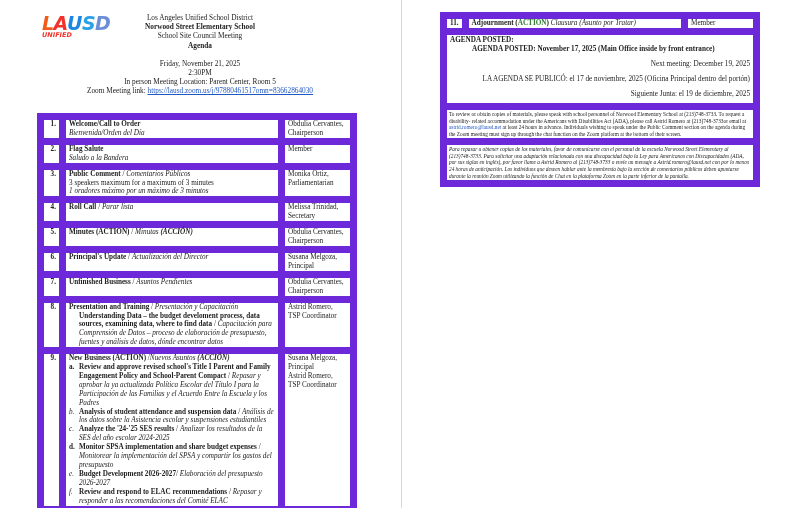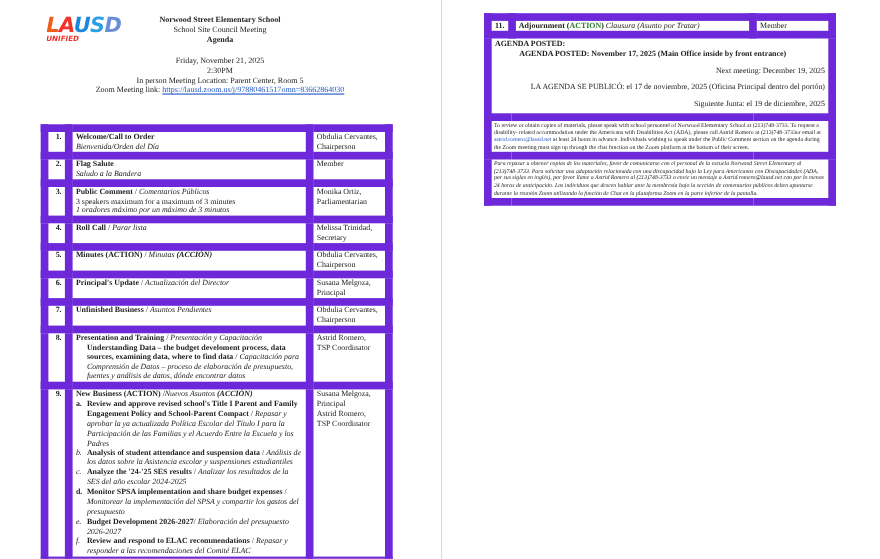--- a/index.html
+++ b/index.html
@@ -56,20 +56,21 @@
 <body>
 
 <div class="page page-left">
 
   <div class="logo">
     <div class="logo-main"><span class="l">L</span><span class="a">A</span><span class="u">U</span><span class="s">S</span><span class="d">D</span></div>
     <div class="logo-sub">UNIFIED</div>
   </div>
 
   <div class="header">
+    <div>Los Angeles Unified School District</div>
     <div class="b">Norwood Street Elementary School</div>
     <div>School Site Council Meeting</div>
     <div class="b">Agenda</div>
     <div class="gap"></div>
     <div>Friday, November 21, 2025</div>
     <div>2:30PM</div>
     <div>In person Meeting Location: Parent Center, Room 5</div>
     <div><span>Zoom Meeting link: </span><a>https://lausd.zoom.us/j/97880461517omn=83662864030</a></div>
   </div>
 

